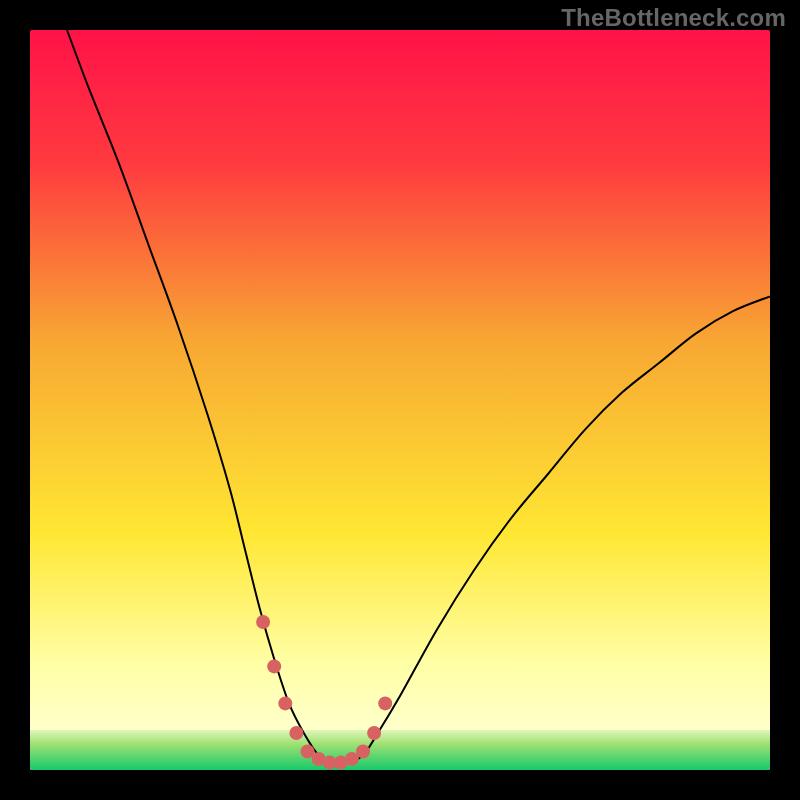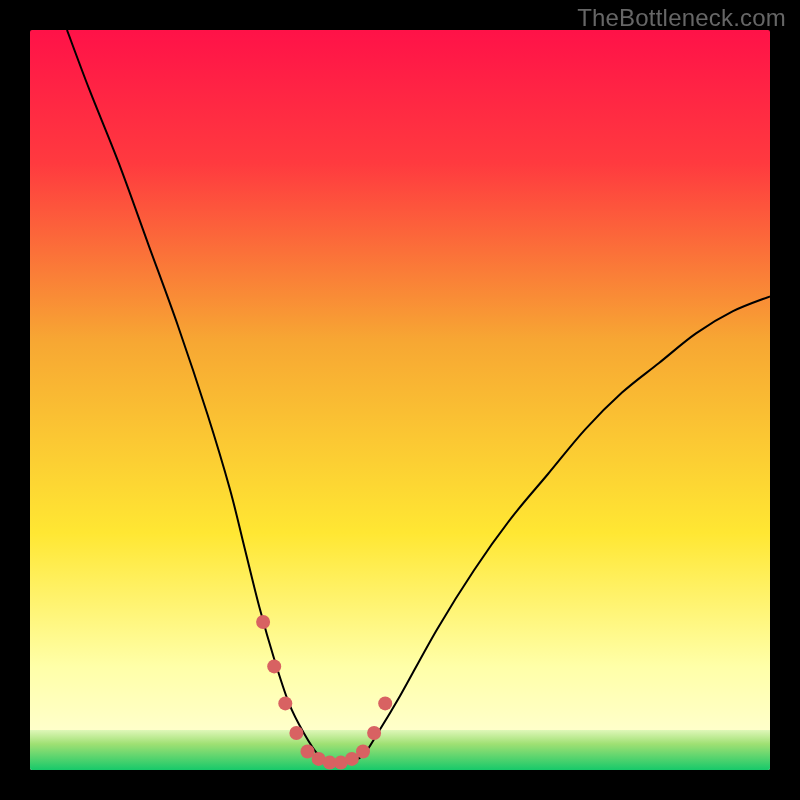--- a/index.html
+++ b/index.html
@@ -9,21 +9,21 @@
     width: 800px;
     height: 800px;
     background: #000;
   }
   .watermark {
     position: absolute;
     top: 4px;
     right: 14px;
     font-family: Arial, Helvetica, sans-serif;
     font-size: 24px;
-    font-weight: 400;
+    font-weight: 700;
     color: #666;
     letter-spacing: 0.2px;
     z-index: 20;
   }
   .plot {
     position: absolute;
     left: 30px;
     top: 30px;
     width: 740px;
     height: 740px;

